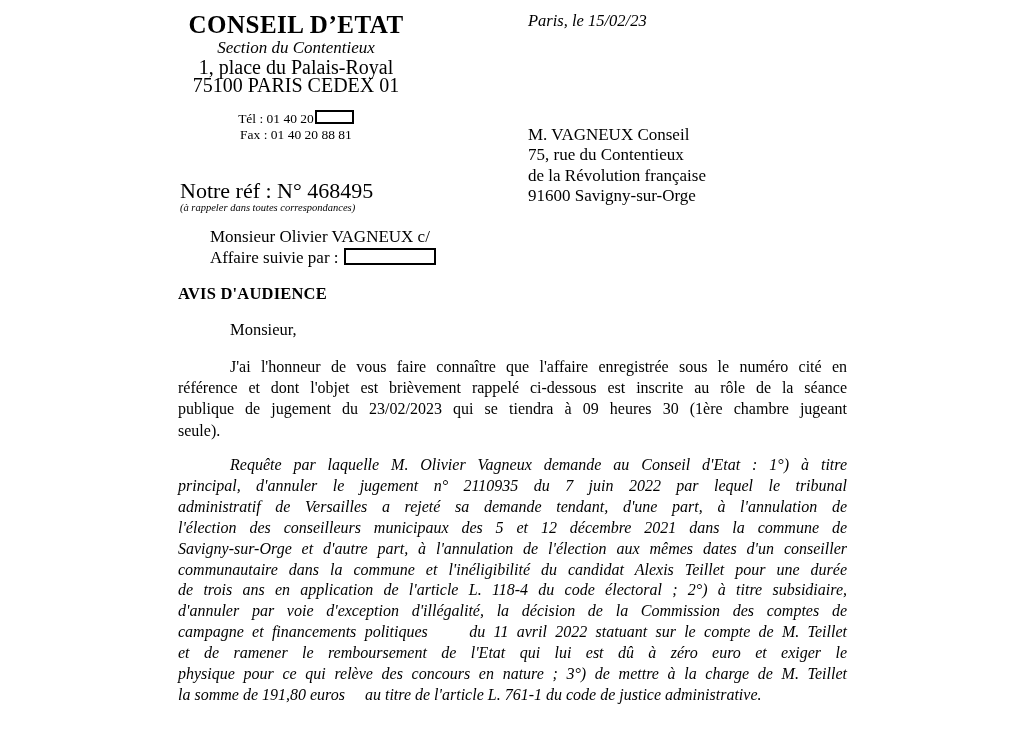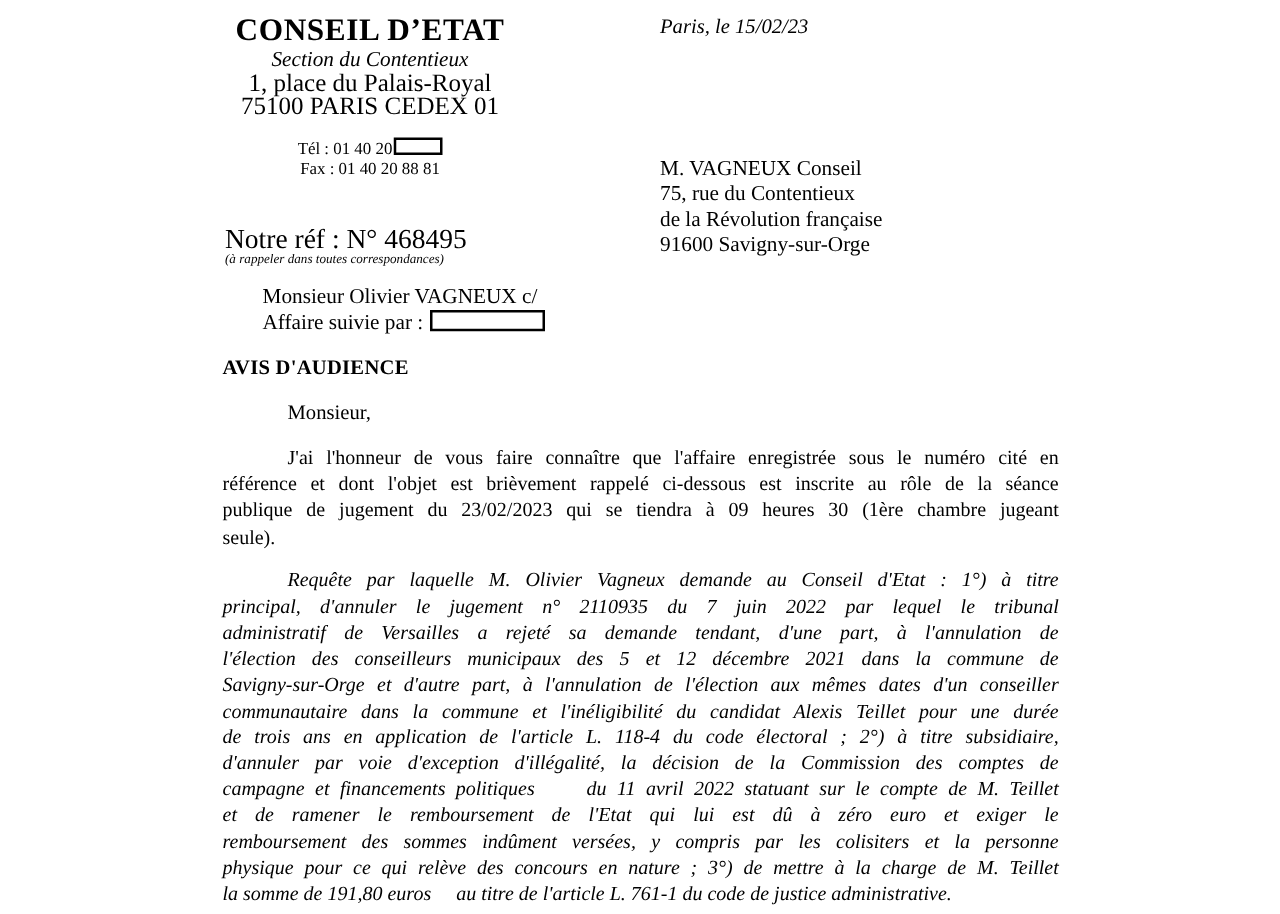--- a/index.html
+++ b/index.html
@@ -101,18 +101,17 @@
       <div class="jline first">Requête par laquelle M. Olivier Vagneux demande au Conseil d'Etat : 1°) à titre</div>
       <div class="jline">principal, d'annuler le jugement n° 2110935 du 7 juin 2022 par lequel le tribunal</div>
       <div class="jline">administratif de Versailles a rejeté sa demande tendant, d'une part, à l'annulation de</div>
       <div class="jline">l'élection des conseilleurs municipaux des 5 et 12 décembre 2021 dans la commune de</div>
       <div class="jline">Savigny-sur-Orge et d'autre part, à l'annulation de l'élection aux mêmes dates d'un conseiller</div>
       <div class="jline">communautaire dans la commune et l'inéligibilité du candidat Alexis Teillet pour une durée</div>
       <div class="jline">de trois ans en application de l'article L. 118-4 du code électoral ; 2°) à titre subsidiaire,</div>
       <div class="jline">d'annuler par voie d'exception d'illégalité, la décision de la Commission des comptes de</div>
       <div class="jline">campagne et financements politiques&nbsp;&nbsp;&nbsp;&nbsp; du 11 avril 2022 statuant sur le compte de M. Teillet</div>
       <div class="jline">et de ramener le remboursement de l'Etat qui lui est dû à zéro euro et exiger le</div>
-      <div class="jline">remboursement des sommes indûment versées, y compris par les colisiters et la personne</div>
       <div class="jline">physique pour ce qui relève des concours en nature ; 3°) de mettre à la charge de M. Teillet</div>
       <div class="jline last">la somme de 191,80 euros&nbsp;&nbsp;&nbsp;&nbsp; au titre de l'article L. 761-1 du code de justice administrative.</div>
     </div>
 
 </div>
 
 </body></html>

